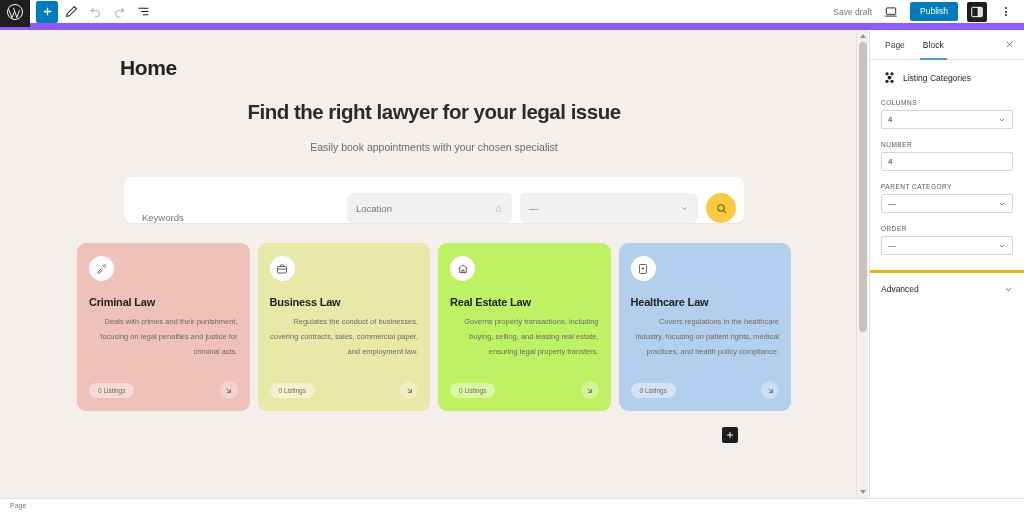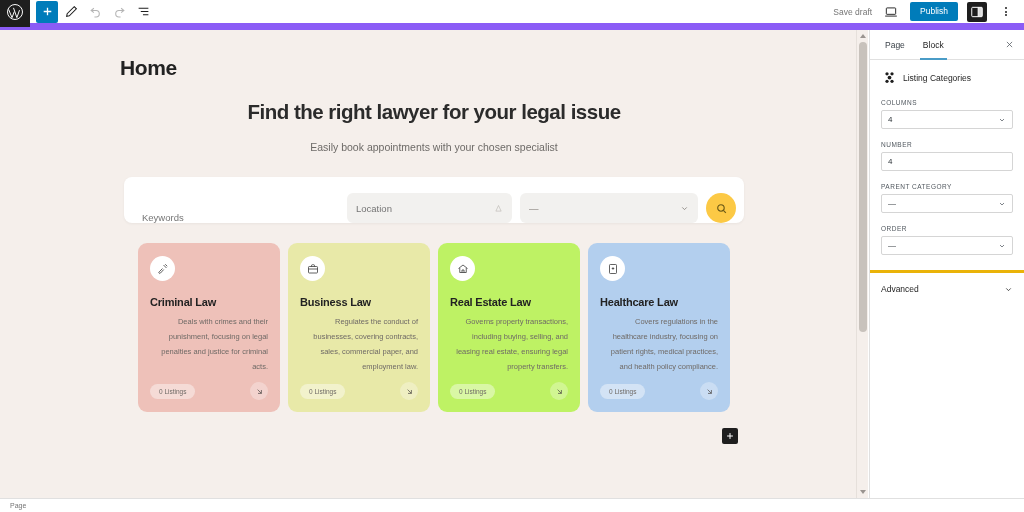--- a/index.html
+++ b/index.html
@@ -106,21 +106,21 @@
   }
   .readmore .line {
     flex: 1; border-top: 1px dashed #c9c3bd; height: 0;
   }
   .readmore .lbl {
     font-size: 8.5px; letter-spacing: 1px; color: #8d8984; font-weight: 400;
   }
 
   
   .cards {
-    width: 592px; margin: 20px auto 0; display: flex; gap: 8px;
+    width: 714px; margin: 20px auto 0; display: flex; gap: 8px;
   }
   .card {
     flex: 1; border-radius: 9px; padding: 13px 12px 12px;
     display: flex; flex-direction: column; min-height: 168px;
   }
   .card-icon {
     width: 25px; height: 25px; border-radius: 50%; background: #fff;
     display: flex; align-items: center; justify-content: center;
   }
   .card-icon svg { width: 12px; height: 12px; color: #3b3b3b; }

